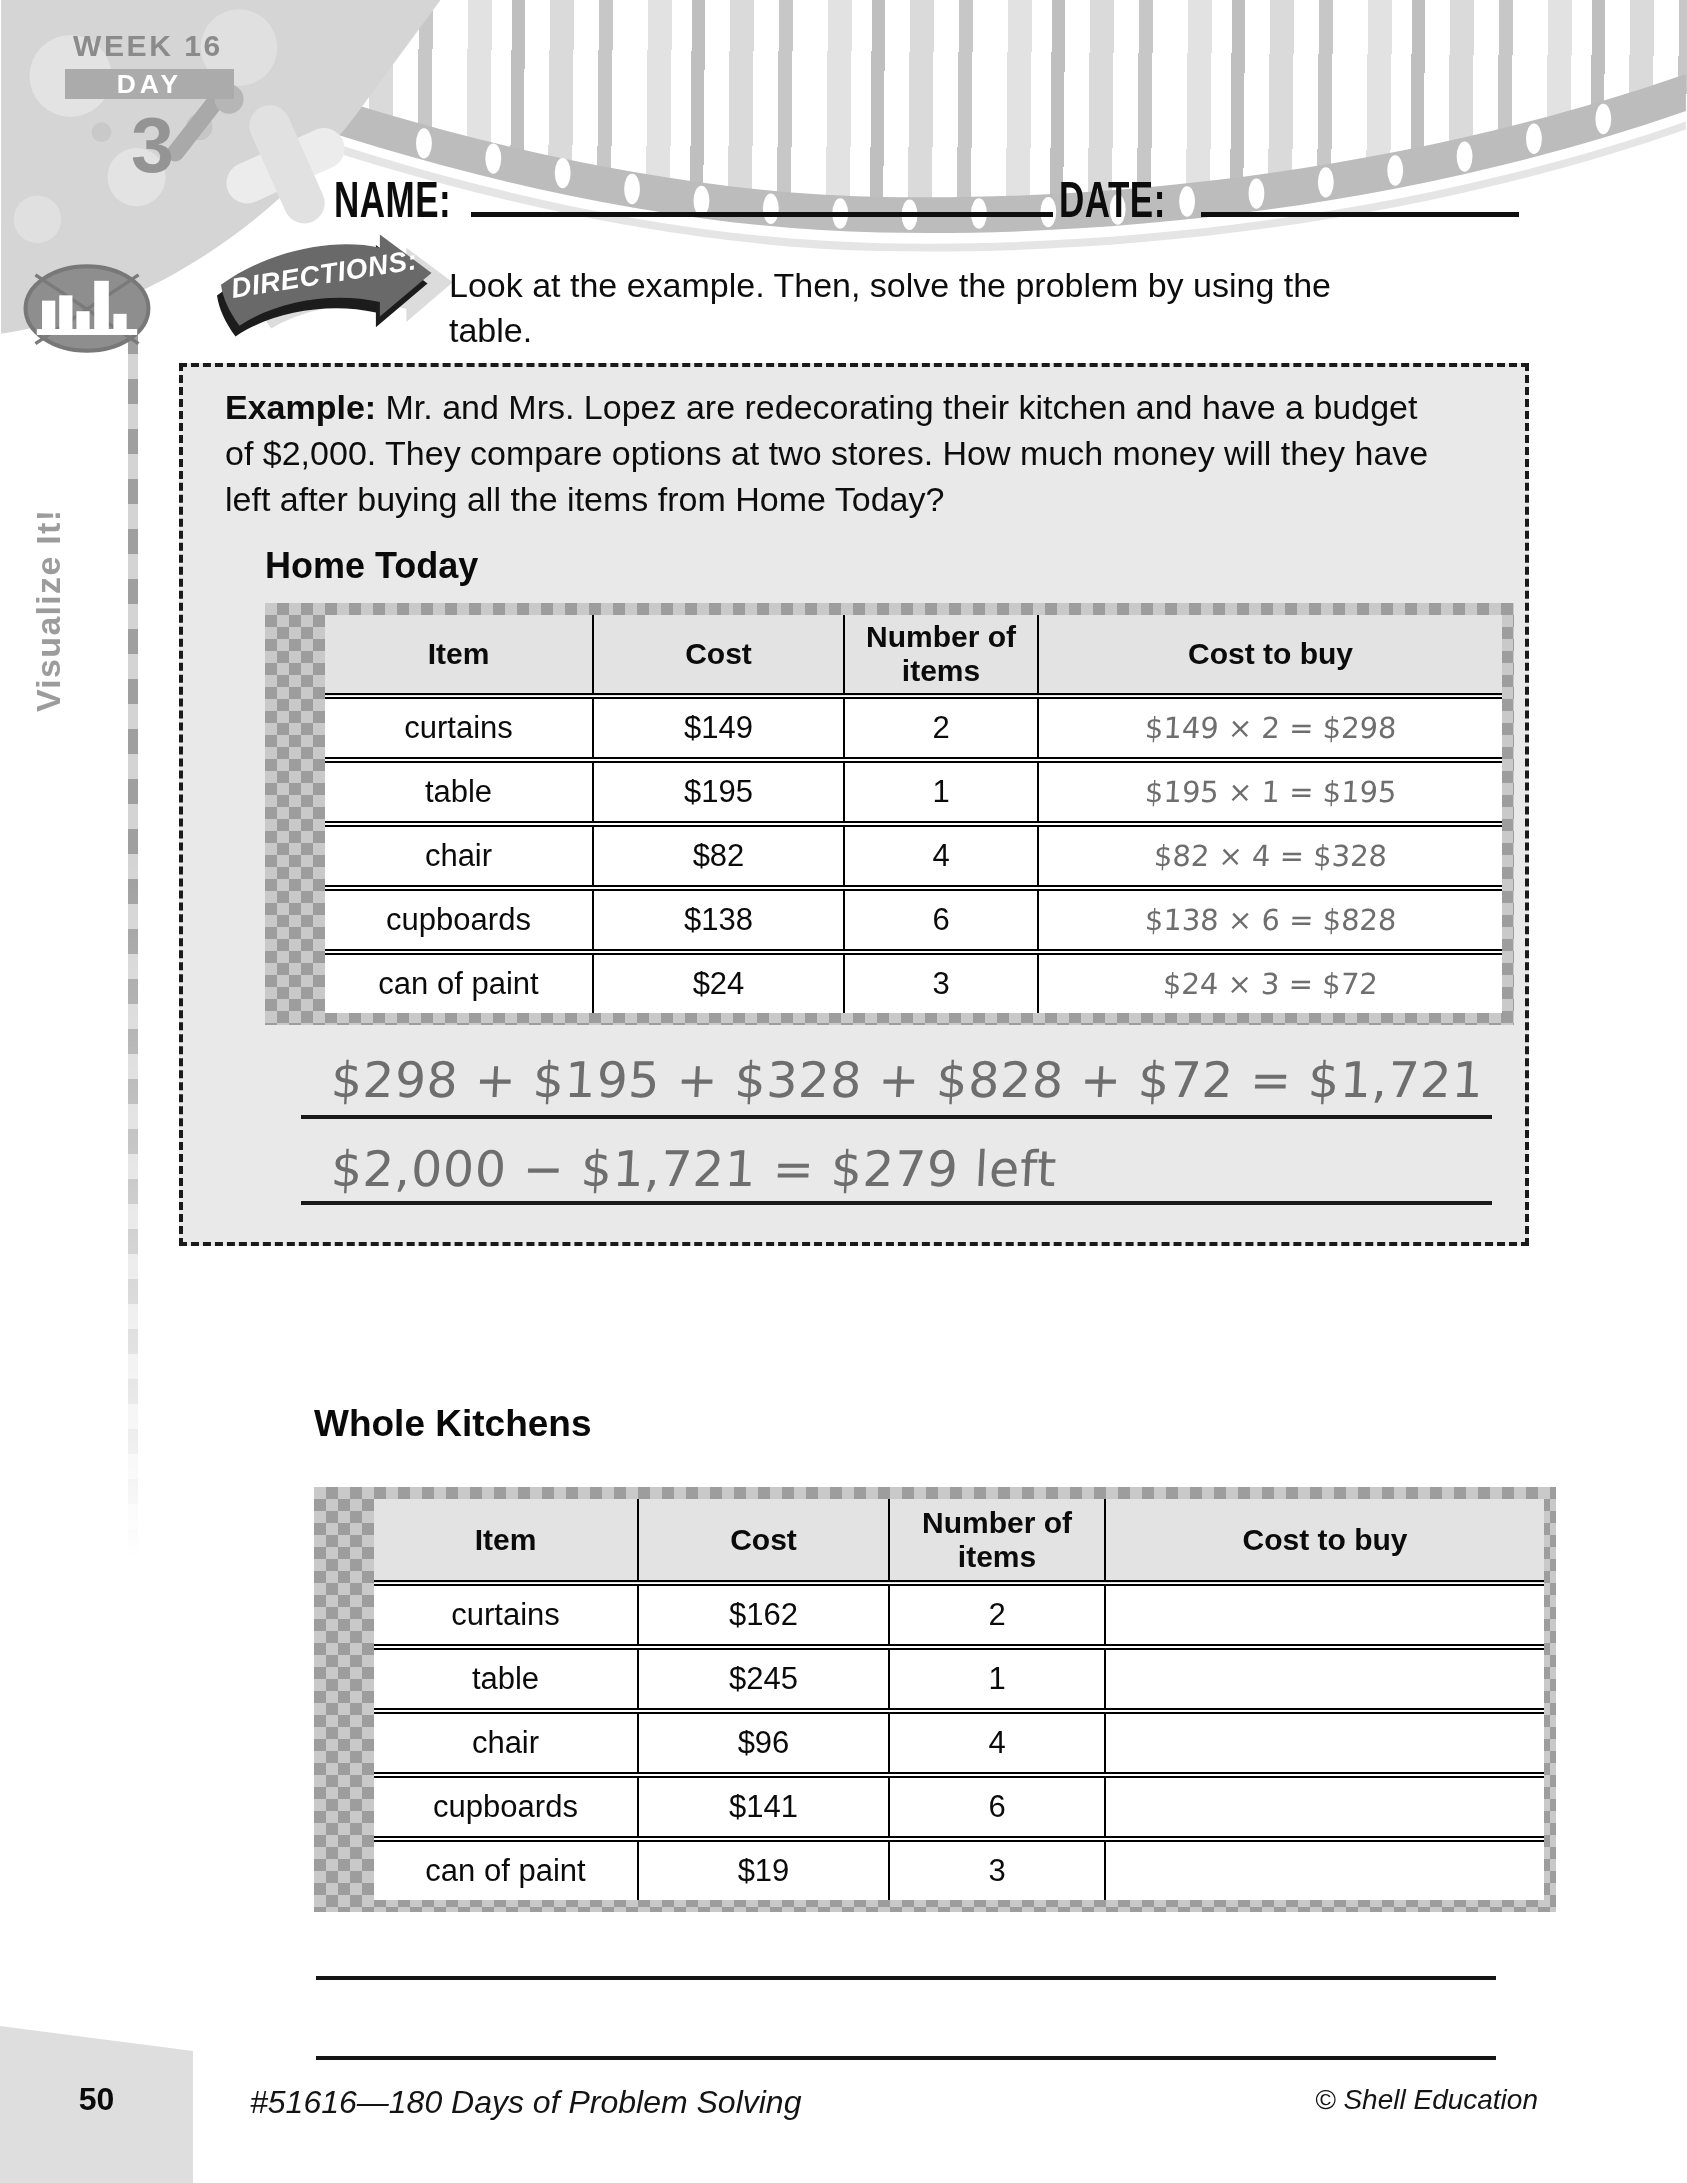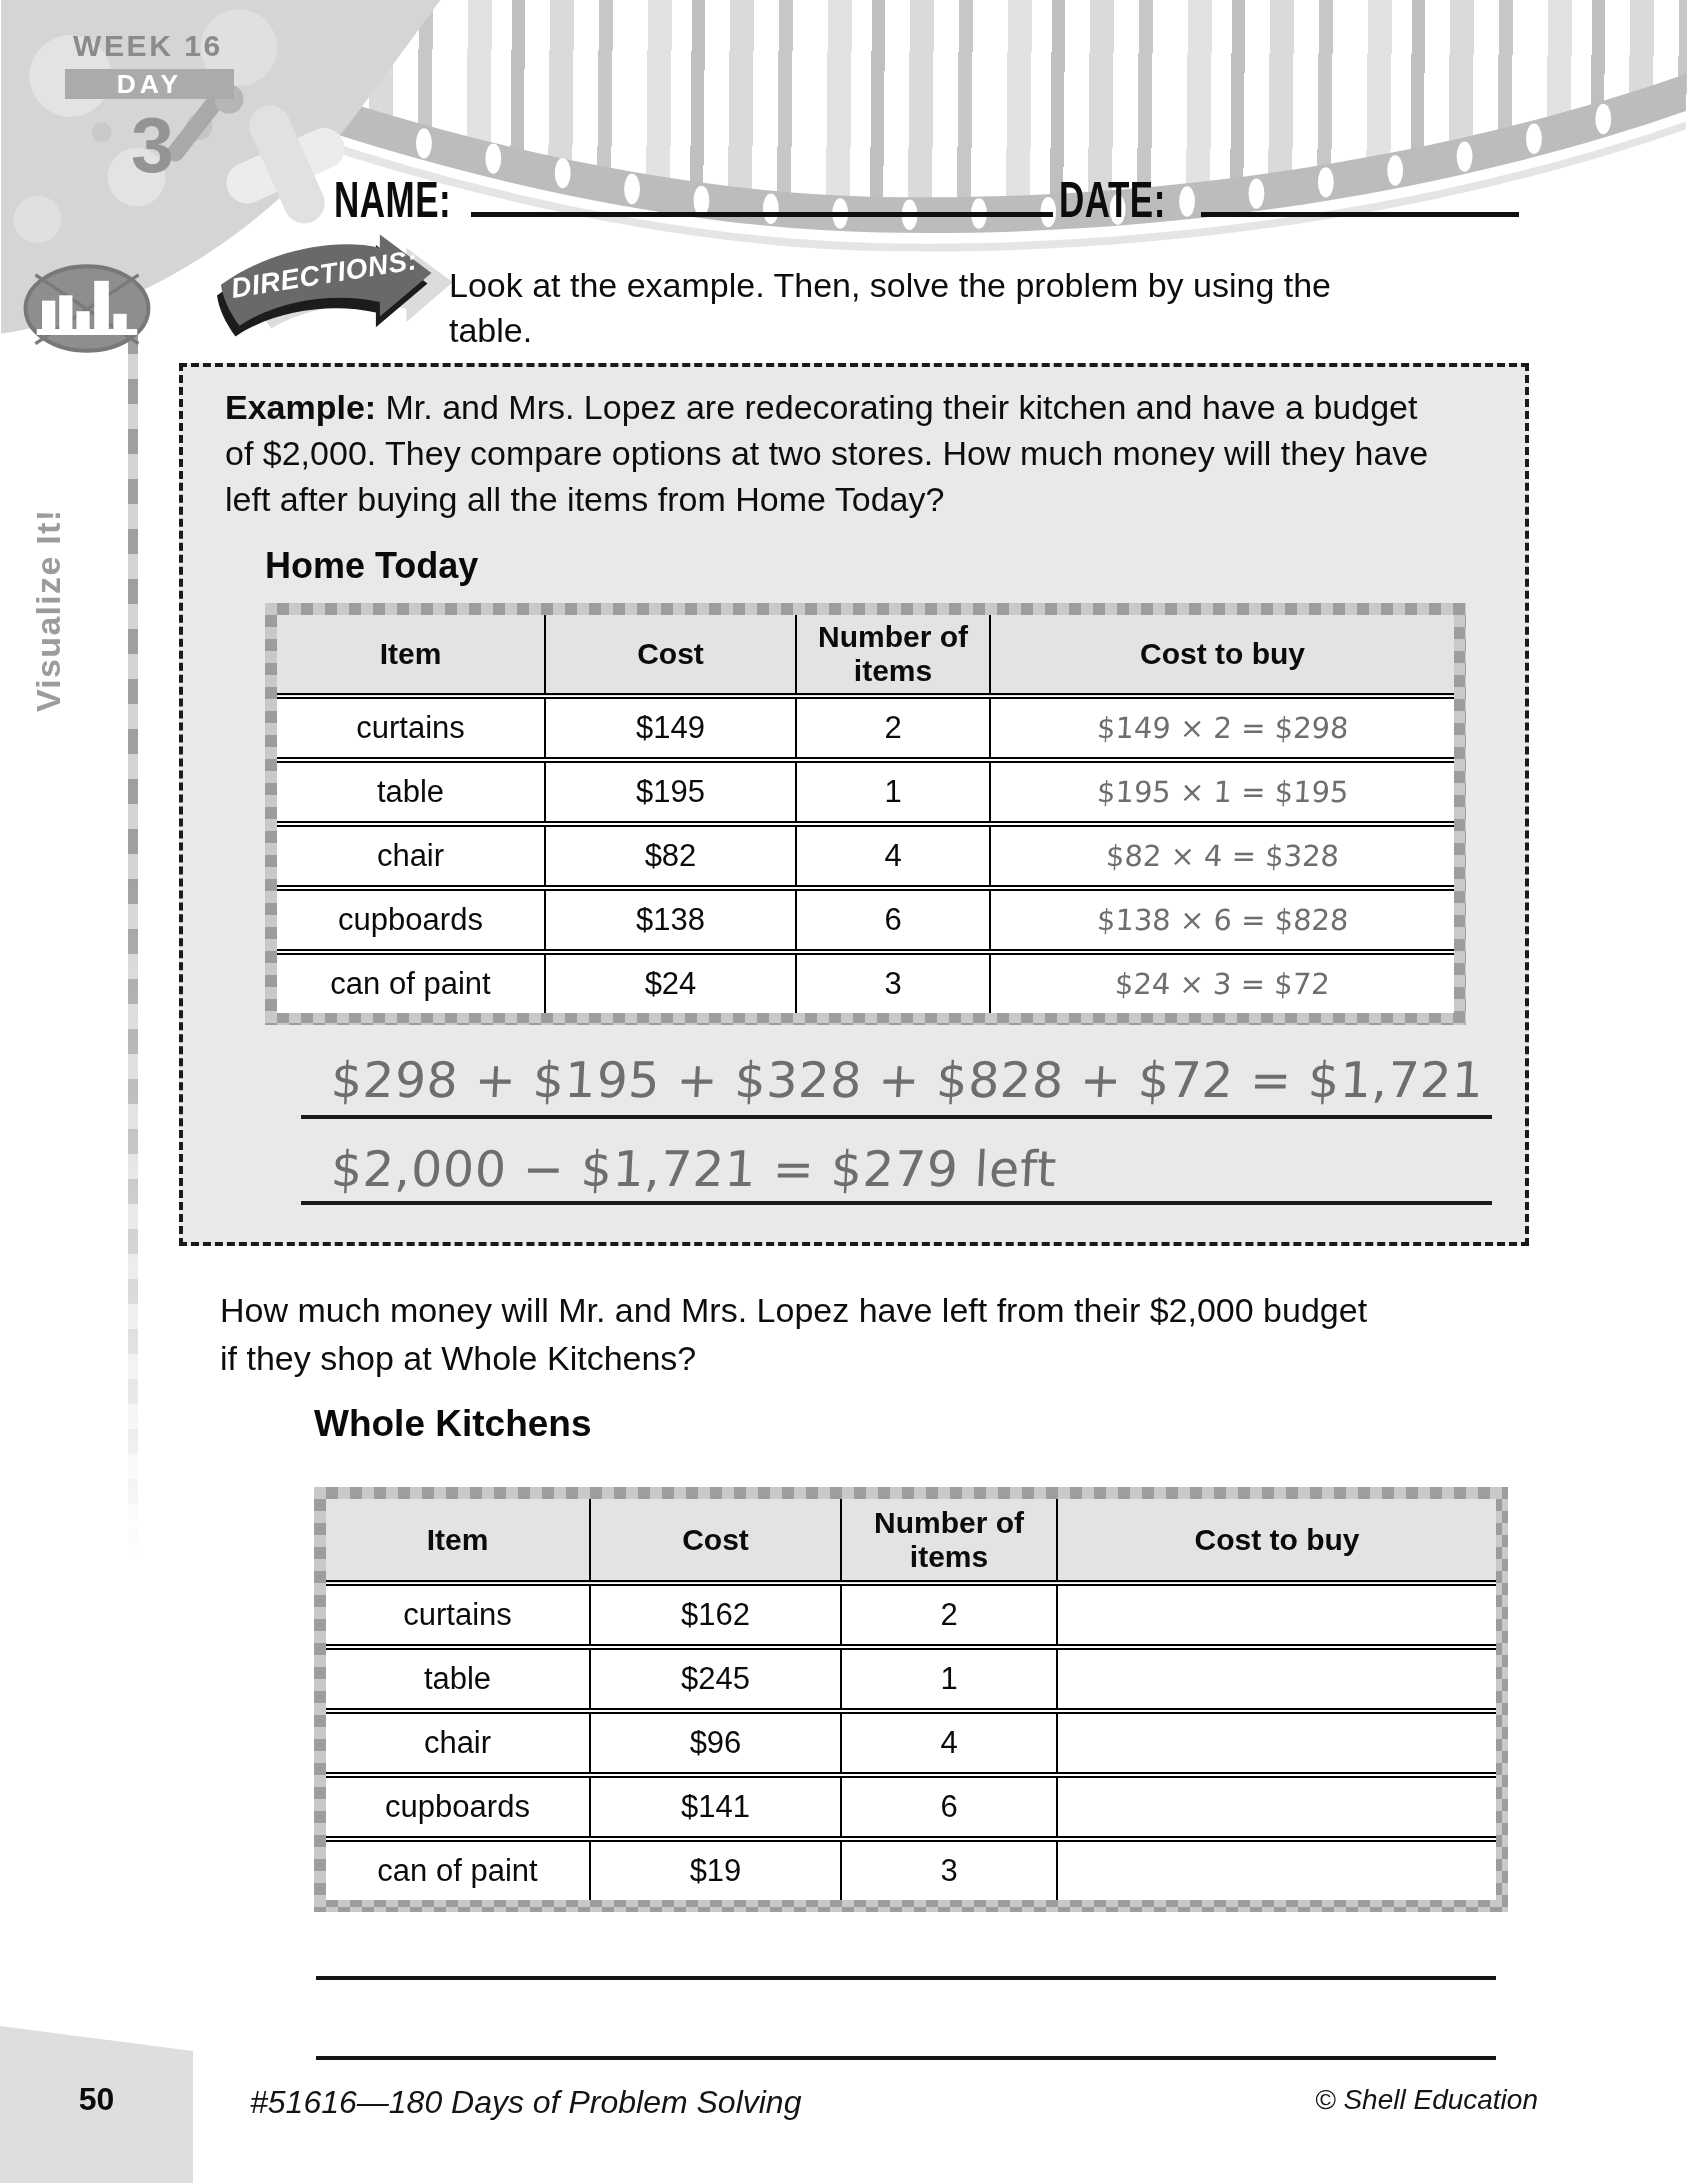--- a/index.html
+++ b/index.html
@@ -55,21 +55,21 @@
   .ex-label { font-weight:700; margin-right:9.3px; }
   .table-title { position:absolute; z-index:4; font-weight:700; color:#0a0a0a; }
   .ht-title { left:265px; top:545px; width:1201px; font-size:36px; }
   .wk-title { left:314px; top:1403px; width:1194px; font-size:37px; }
   
   .worksheet-table-wrap { position:absolute; padding:12px; z-index:4;
     background:repeating-conic-gradient(#9d9d9d 0% 25%, #c9c9c9 0% 50%);
     background-size:24px 24px; }
   .ht-wrap { left:265px; top:603px; }
   .wk-wrap { left:314px; top:1487px; }
-  .ws-table { border-collapse:collapse; table-layout:fixed; background:#ffffff; }
+  .ws-table { border-collapse:collapse; table-layout:fixed; background:#ffffff;margin-left:48px; }
   .ws-table th { background:#e3e3e3; font-weight:700; font-size:30px; line-height:34px;
     border-bottom:6.6px double #000; }
   .ws-table td, .ws-table th { border-left:2.6px solid #000; text-align:center;
     vertical-align:middle; padding:0; color:#0b0b0b; }
   .ws-table td { font-size:31px; }
   .ws-table td:first-child, .ws-table th:first-child { border-left:none; }
   .ws-table tbody tr + tr td { border-top:6px double #000; }
   .ht-table { width:1177px; } .ht-table th { height:78px; } .ht-table td { height:58px; }
   .wk-table { width:1170px; } .wk-table th { height:81px; } .wk-table td { height:58px; }
   
@@ -250,21 +250,20 @@
 
   <div class="work-line-text work1">
     <span class="hand">$298 + $195 + $328 + $828 + $72 = $1,721</span>
   </div>
   <div class="work-underline wu1"></div>
   <div class="work-line-text work2">
     <span class="hand">$2,000 − $1,721 = $279 left</span>
   </div>
   <div class="work-underline wu2"></div>
 
-  <div class="question-text">How much money will Mr. and Mrs. Lopez have left from their $2,000 budget if they shop at Whole Kitchens?</div>
 
   <div class="table-title wk-title">Whole Kitchens</div>
 
   <div class="worksheet-table-wrap wk-wrap">
     <table class="ws-table wk-table">
       <colgroup>
           <col style="width:264px">
           <col style="width:251px">
           <col style="width:216px">
           <col style="width:439px">

